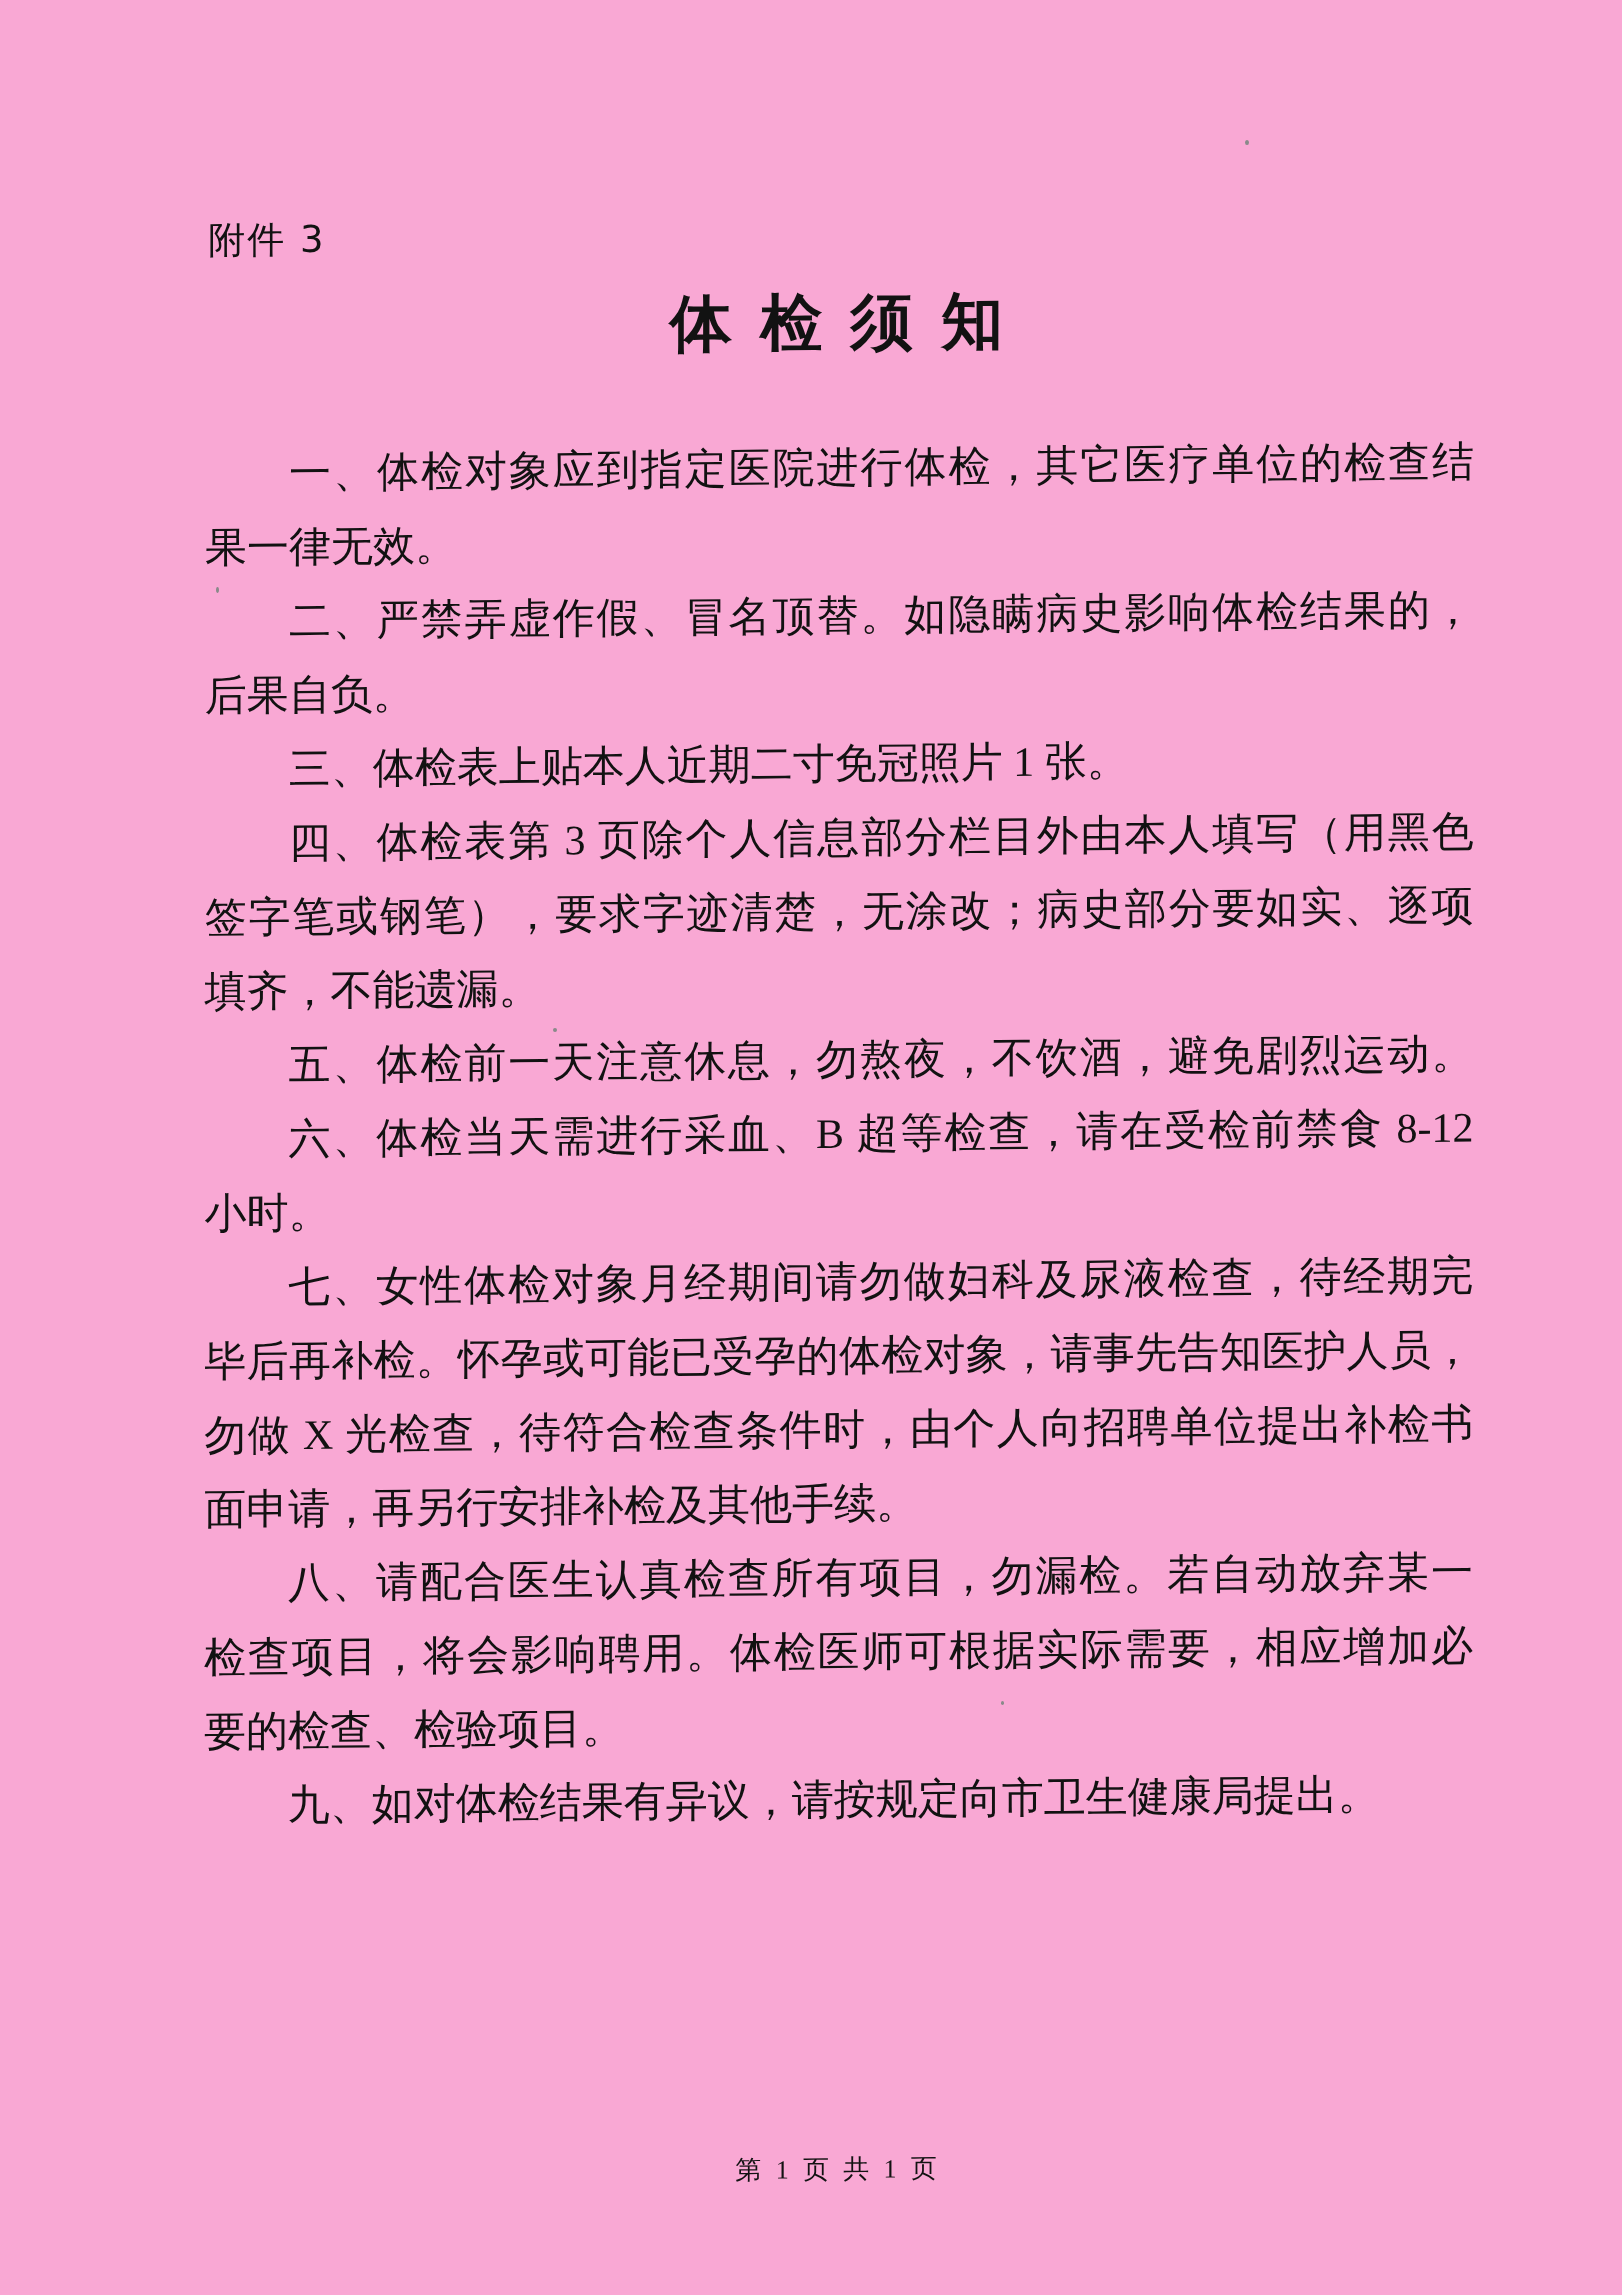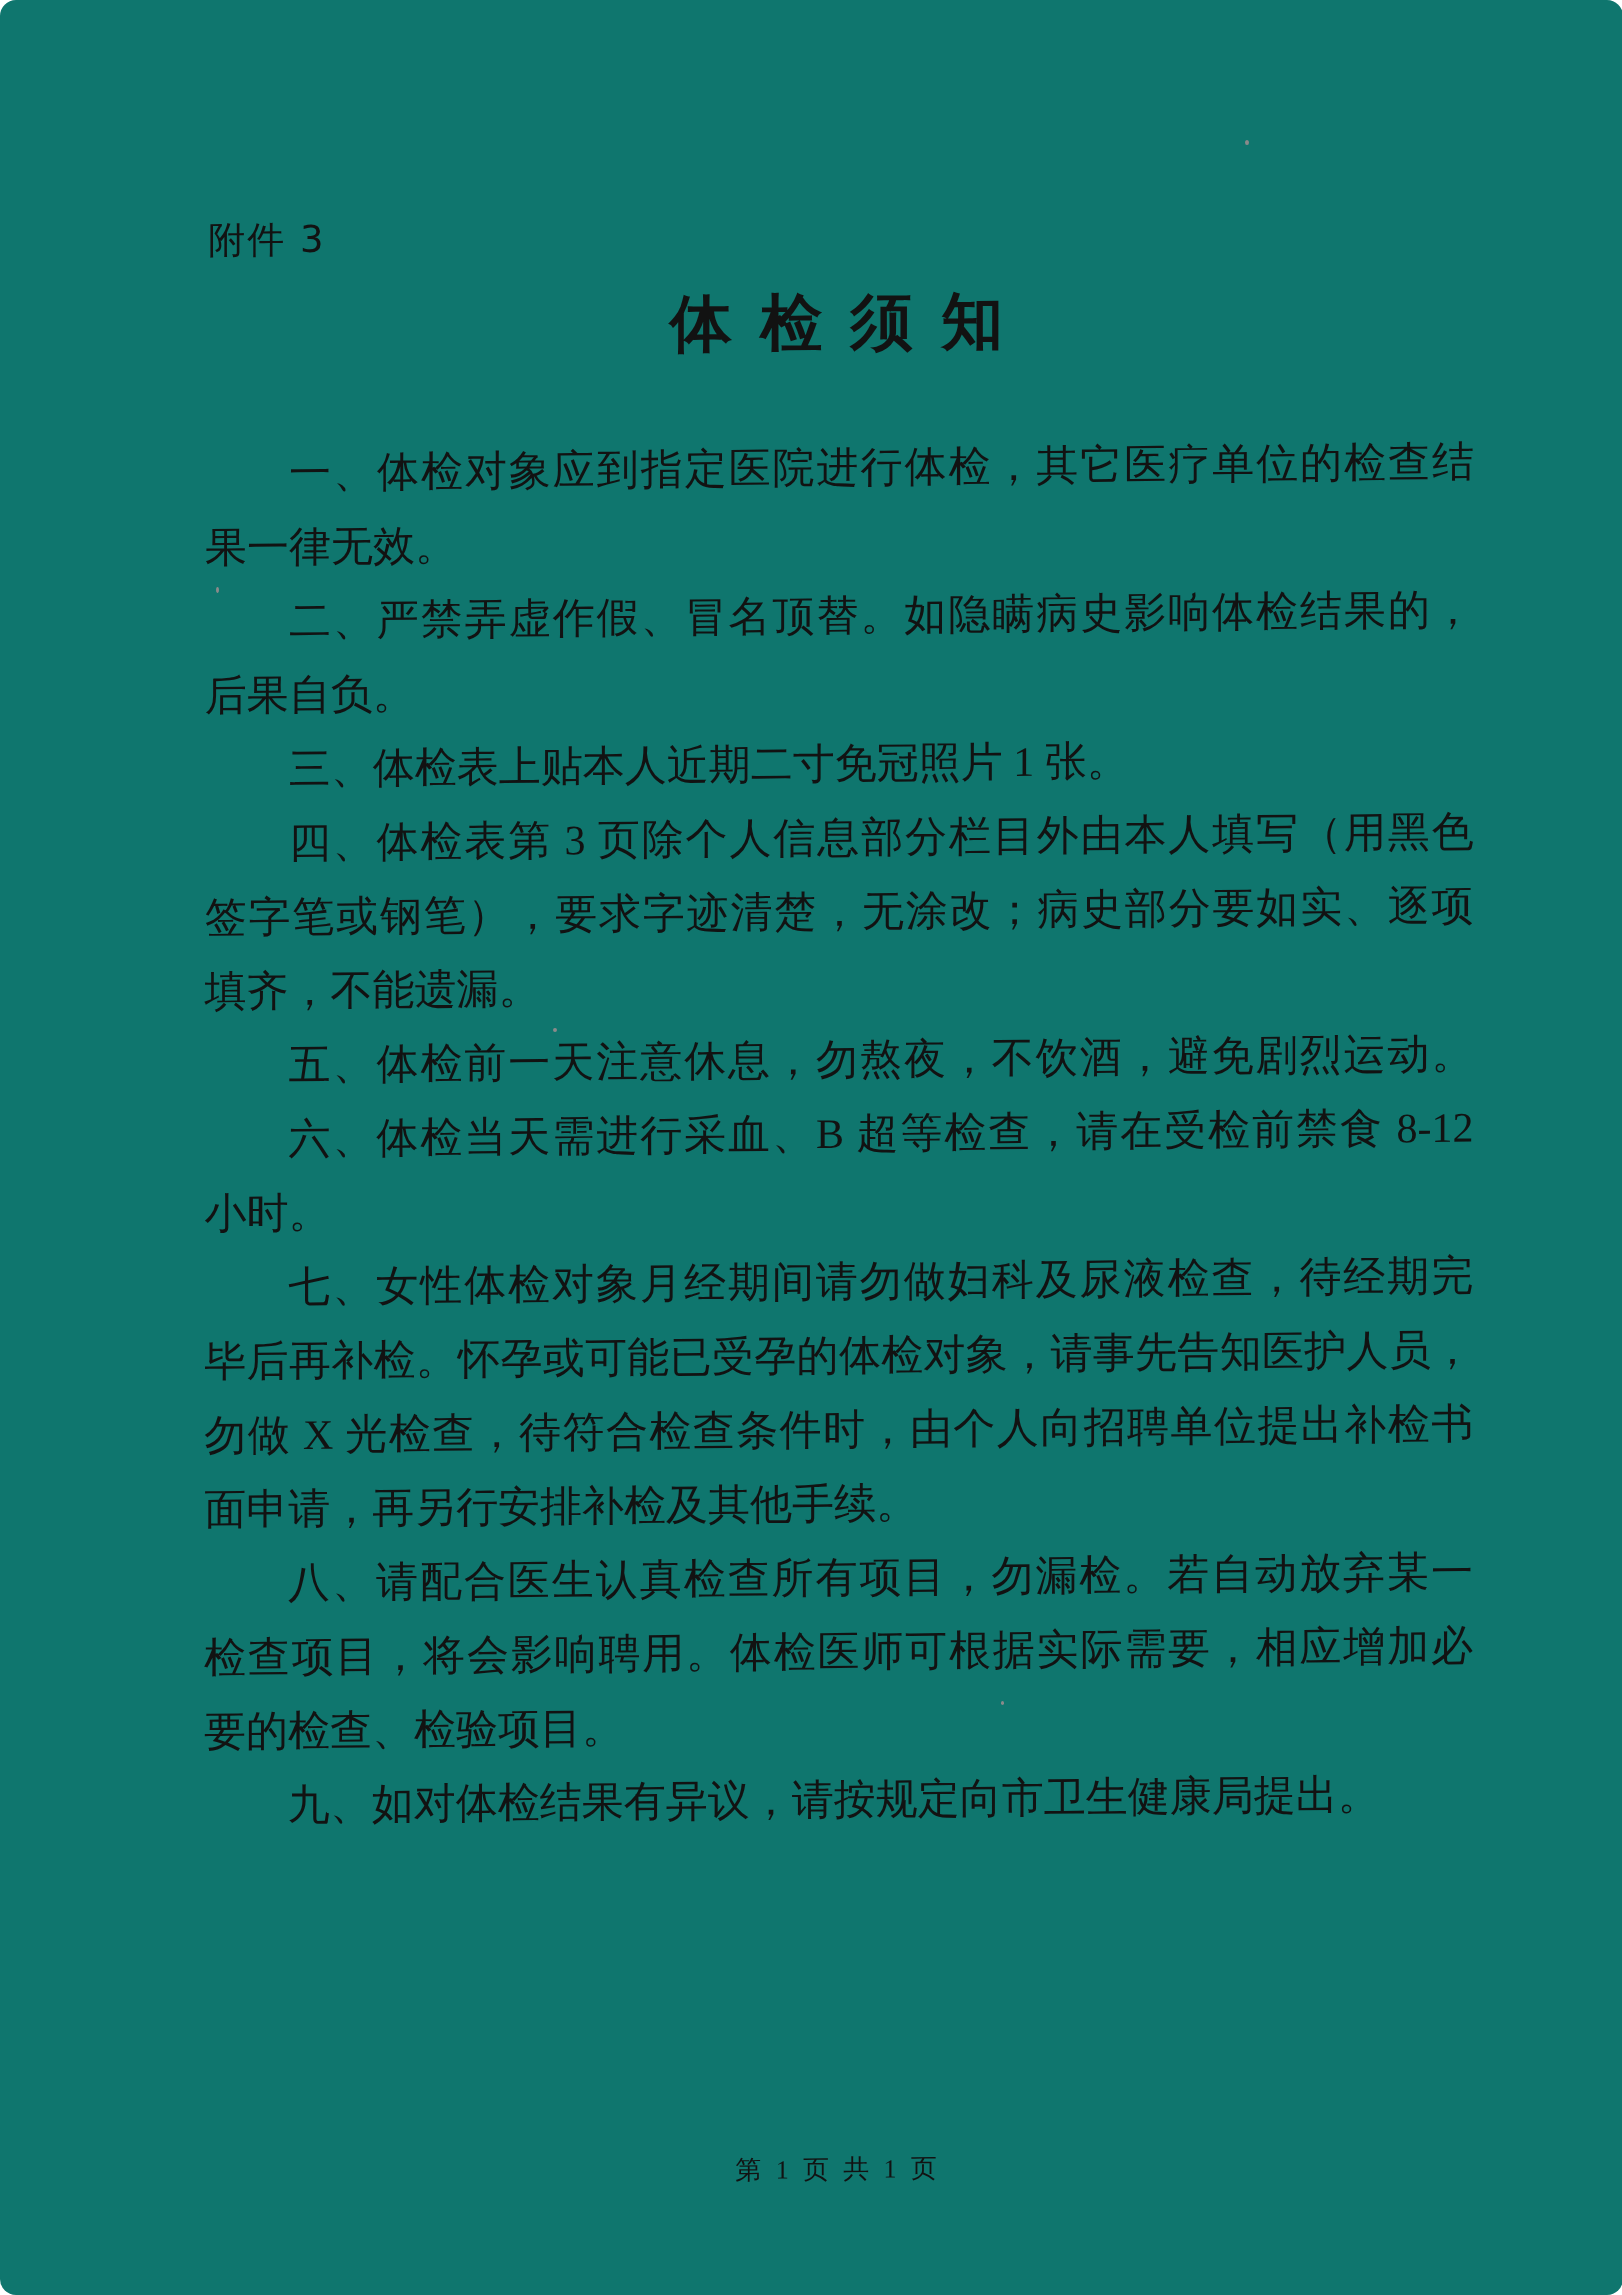--- a/index.html
+++ b/index.html
@@ -4,21 +4,21 @@
 <style>
   html, body { margin: 0; padding: 0; }
   body {
     width: 1623px; height: 2295px;
     background: #ffffff;
     font-family: "Liberation Serif", "DejaVu Serif", serif;
     color: #121212;
     overflow: hidden;
     position: relative;
   }
-  .page { position: absolute; inset: 0; background: #0f766e; border-radius: 16px; }
+  .page { position: absolute; inset: 0; background: #f9a8d4; }
   .content {
     position: absolute; inset: 0;
     transform: rotate(-0.55deg) skewX(-0.6deg);
     transform-origin: 811px 497px;
   }
   .attachment {
     position: absolute; left: 208px; top: 213px;
     font-family: "DejaVu Sans", "Liberation Sans", sans-serif;
     font-size: 37px; line-height: 43px; letter-spacing: 2px;
     font-weight: 500;

